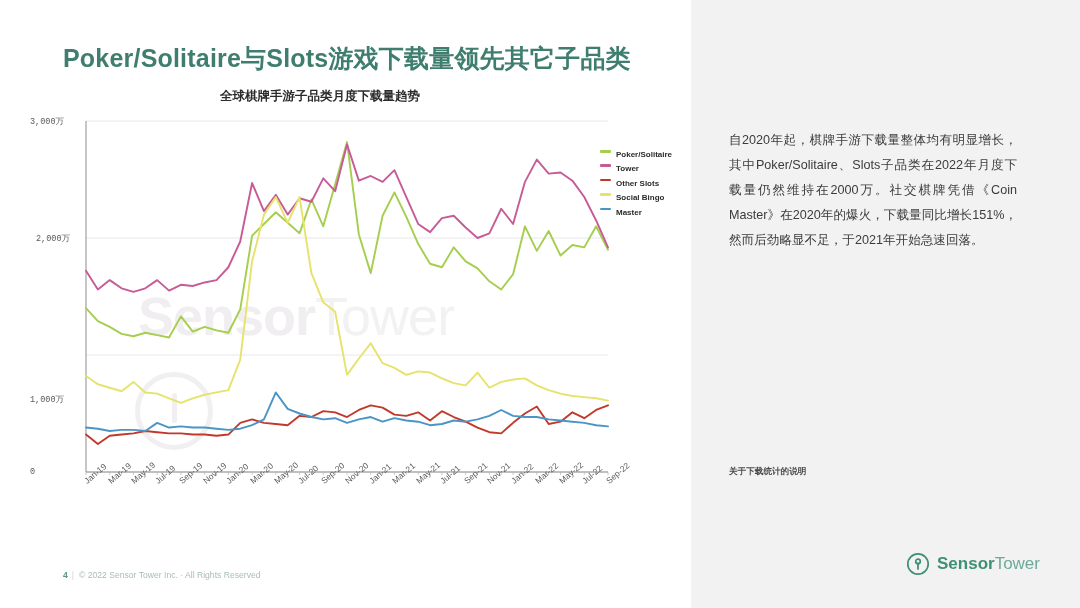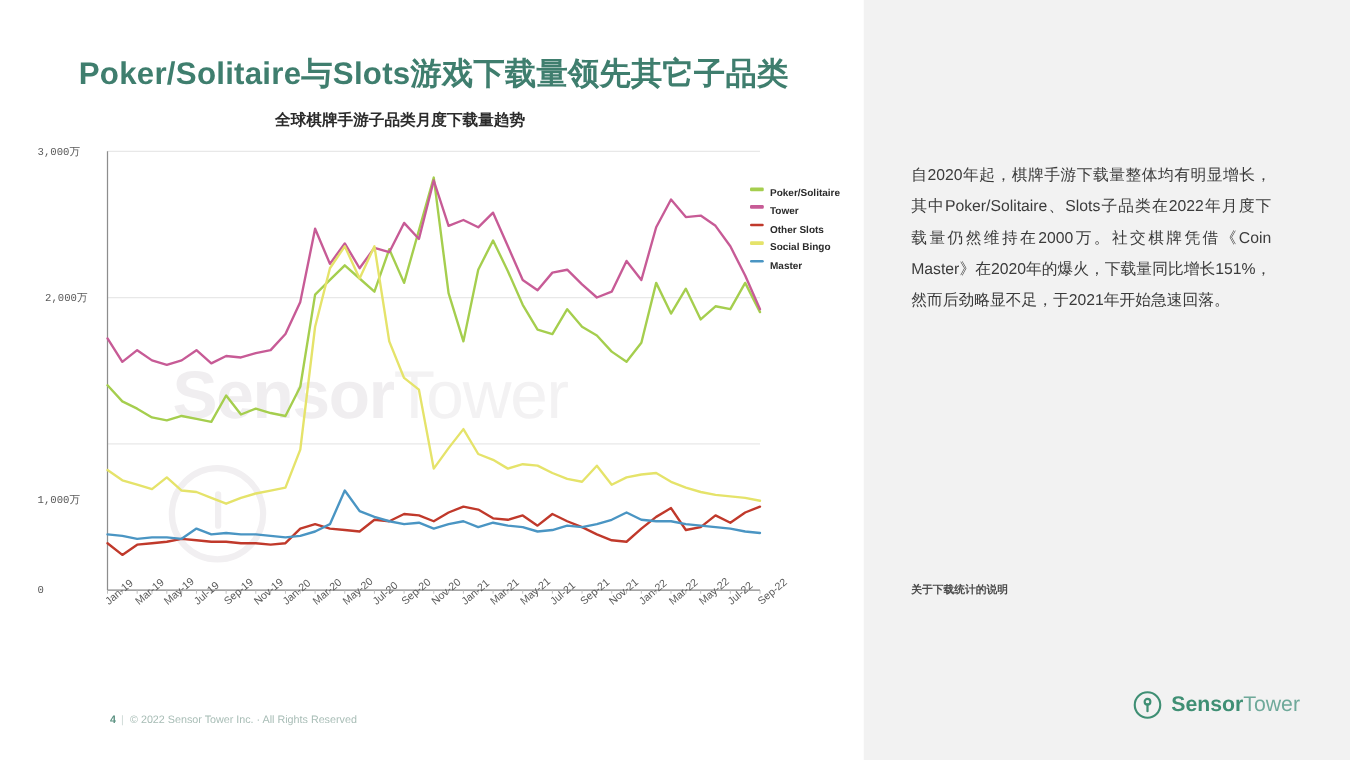--- a/index.html
+++ b/index.html
@@ -76,21 +76,21 @@
     position:absolute; left:729px; top:128px; width:288px;
     font-size:12.6px; line-height:25px; color:#3b3b3b;
     text-align:justify;
   }
   #note-block { position:absolute; left:729px; top:466px; width:296px; }
   #note-title { font-size:8.6px; font-weight:bold; color:#4a4a4a; margin-bottom:2px; }
   #note-body  { font-size:8.3px; line-height:13.6px; color:#7a7a7a; text-align:justify; }
   
   #footer-left {
     position:absolute; left:63px; top:570px;
-    font-size:8.6px; color:#a8bdb6; white-space:nowrap;margin-left:25px;
+    font-size:8.6px; color:#a8bdb6; white-space:nowrap;
   }
   #footer-left .pg { color:#5d9383; font-weight:bold; margin-right:4px; }
   #footer-left .bar { color:#cdd9d5; margin-right:5px; }
   #brand {
     position:absolute; left:906px; top:552px;
     display:flex; align-items:center; gap:7px;
   }
   #brand-name { font-size:17px; white-space:nowrap; }
   #brand-name .b1 { font-weight:bold; color:#3f8f74; }
   #brand-name .b2 { font-weight:400;  color:#6fa99a; }

